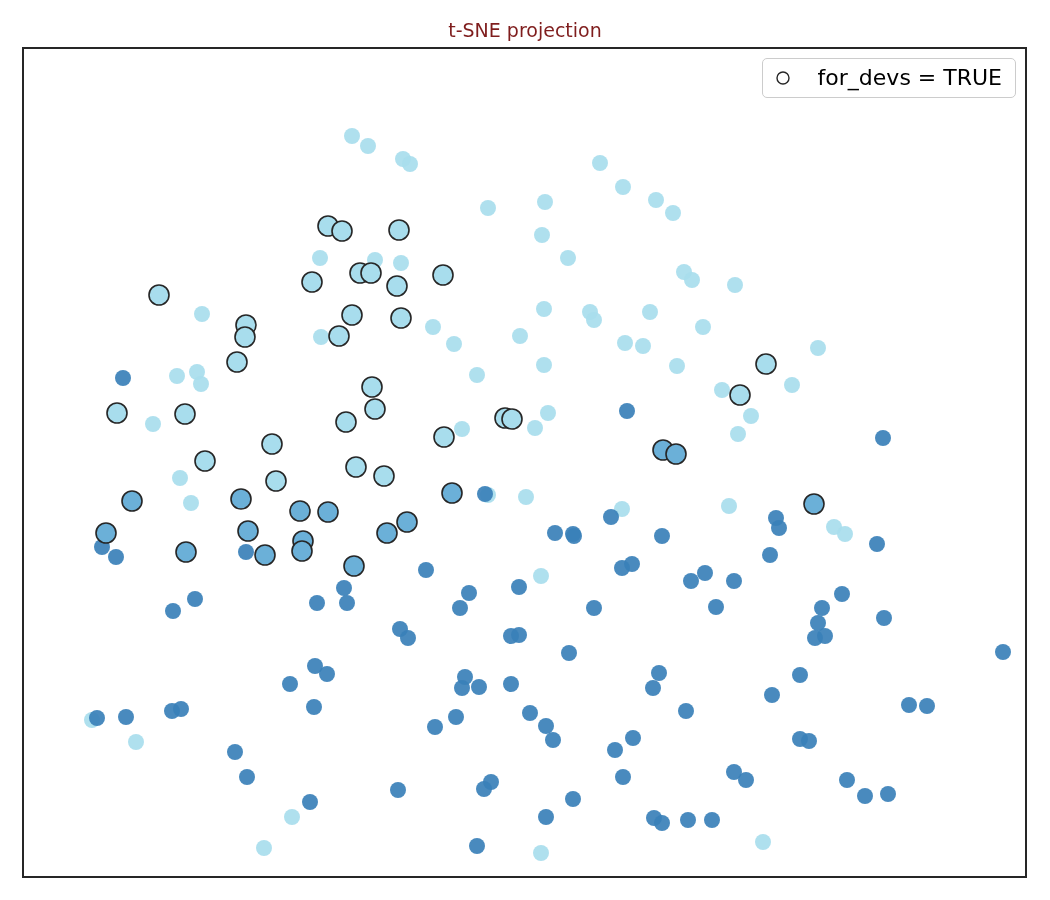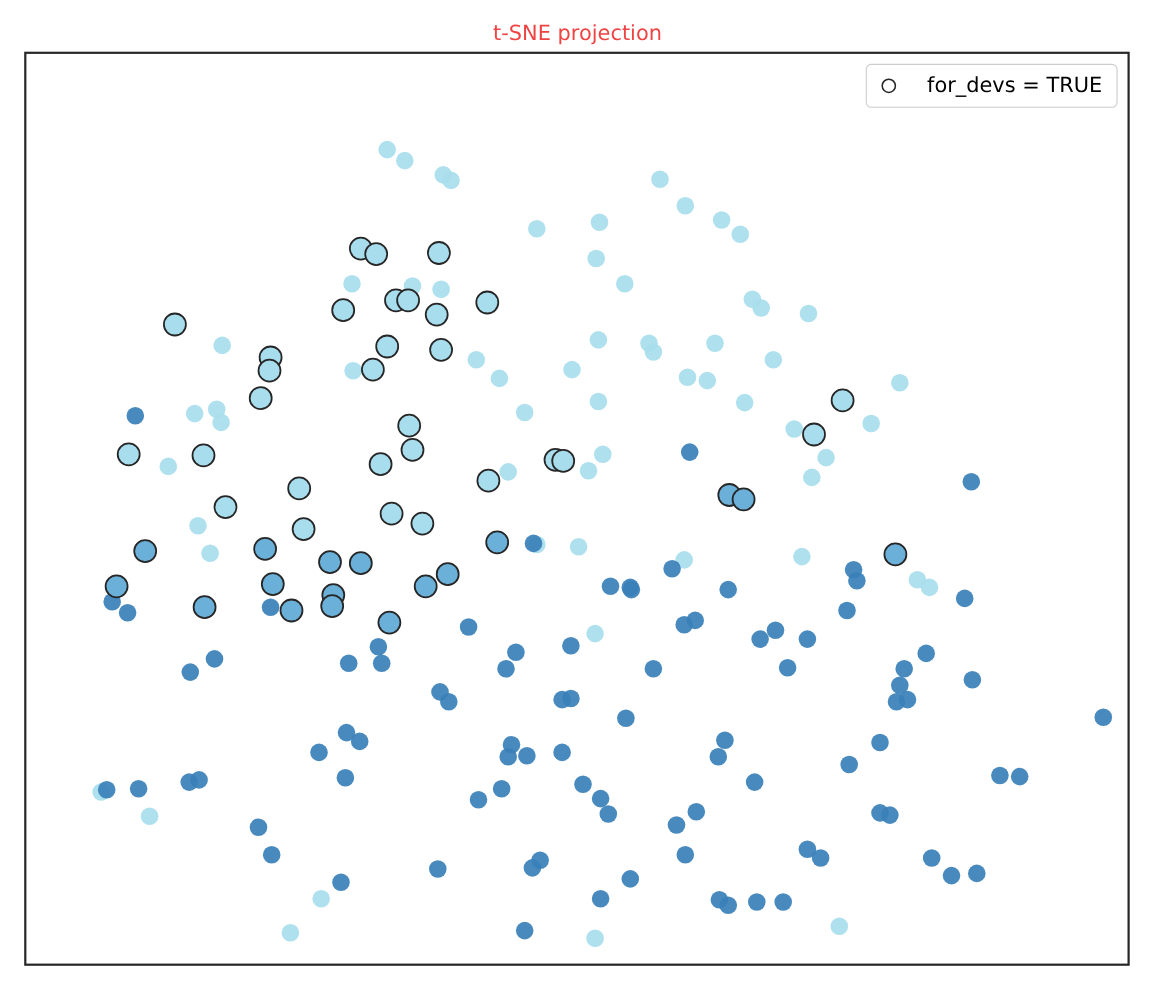--- a/index.html
+++ b/index.html
@@ -15,21 +15,21 @@
     font-family: "DejaVu Sans", sans-serif;
     overflow: hidden;
   }
   #chart-title {
     position: absolute;
     left: 0;
     top: 17px;
     width: 1050px;
     text-align: center;
     font-size: 19px;
-    color: #ef4444;
+    color: #7f1d1d;
     line-height: 26px;
     white-space: nowrap;
   }
   #plot-frame {
     position: absolute;
     left: 22px;
     top: 47px;
     width: 1005px;
     height: 831px;
     box-sizing: border-box;
@@ -60,21 +60,21 @@
     border-radius: 5px;
     box-shadow: 0 0 0 0 rgba(0,0,0,0);
   }
   #legend-marker {
     width: 18px;
     height: 18px;
     flex: 0 0 auto;
     margin-right: 26px;
   }
   #legend-label {
-    font-size: 19px;
+    font-size: 22px;
     color: #000000;
     white-space: nowrap;
     line-height: 22px;
   }
 </style>
 </head>
 <body>
 
 <div id="figure">
 

